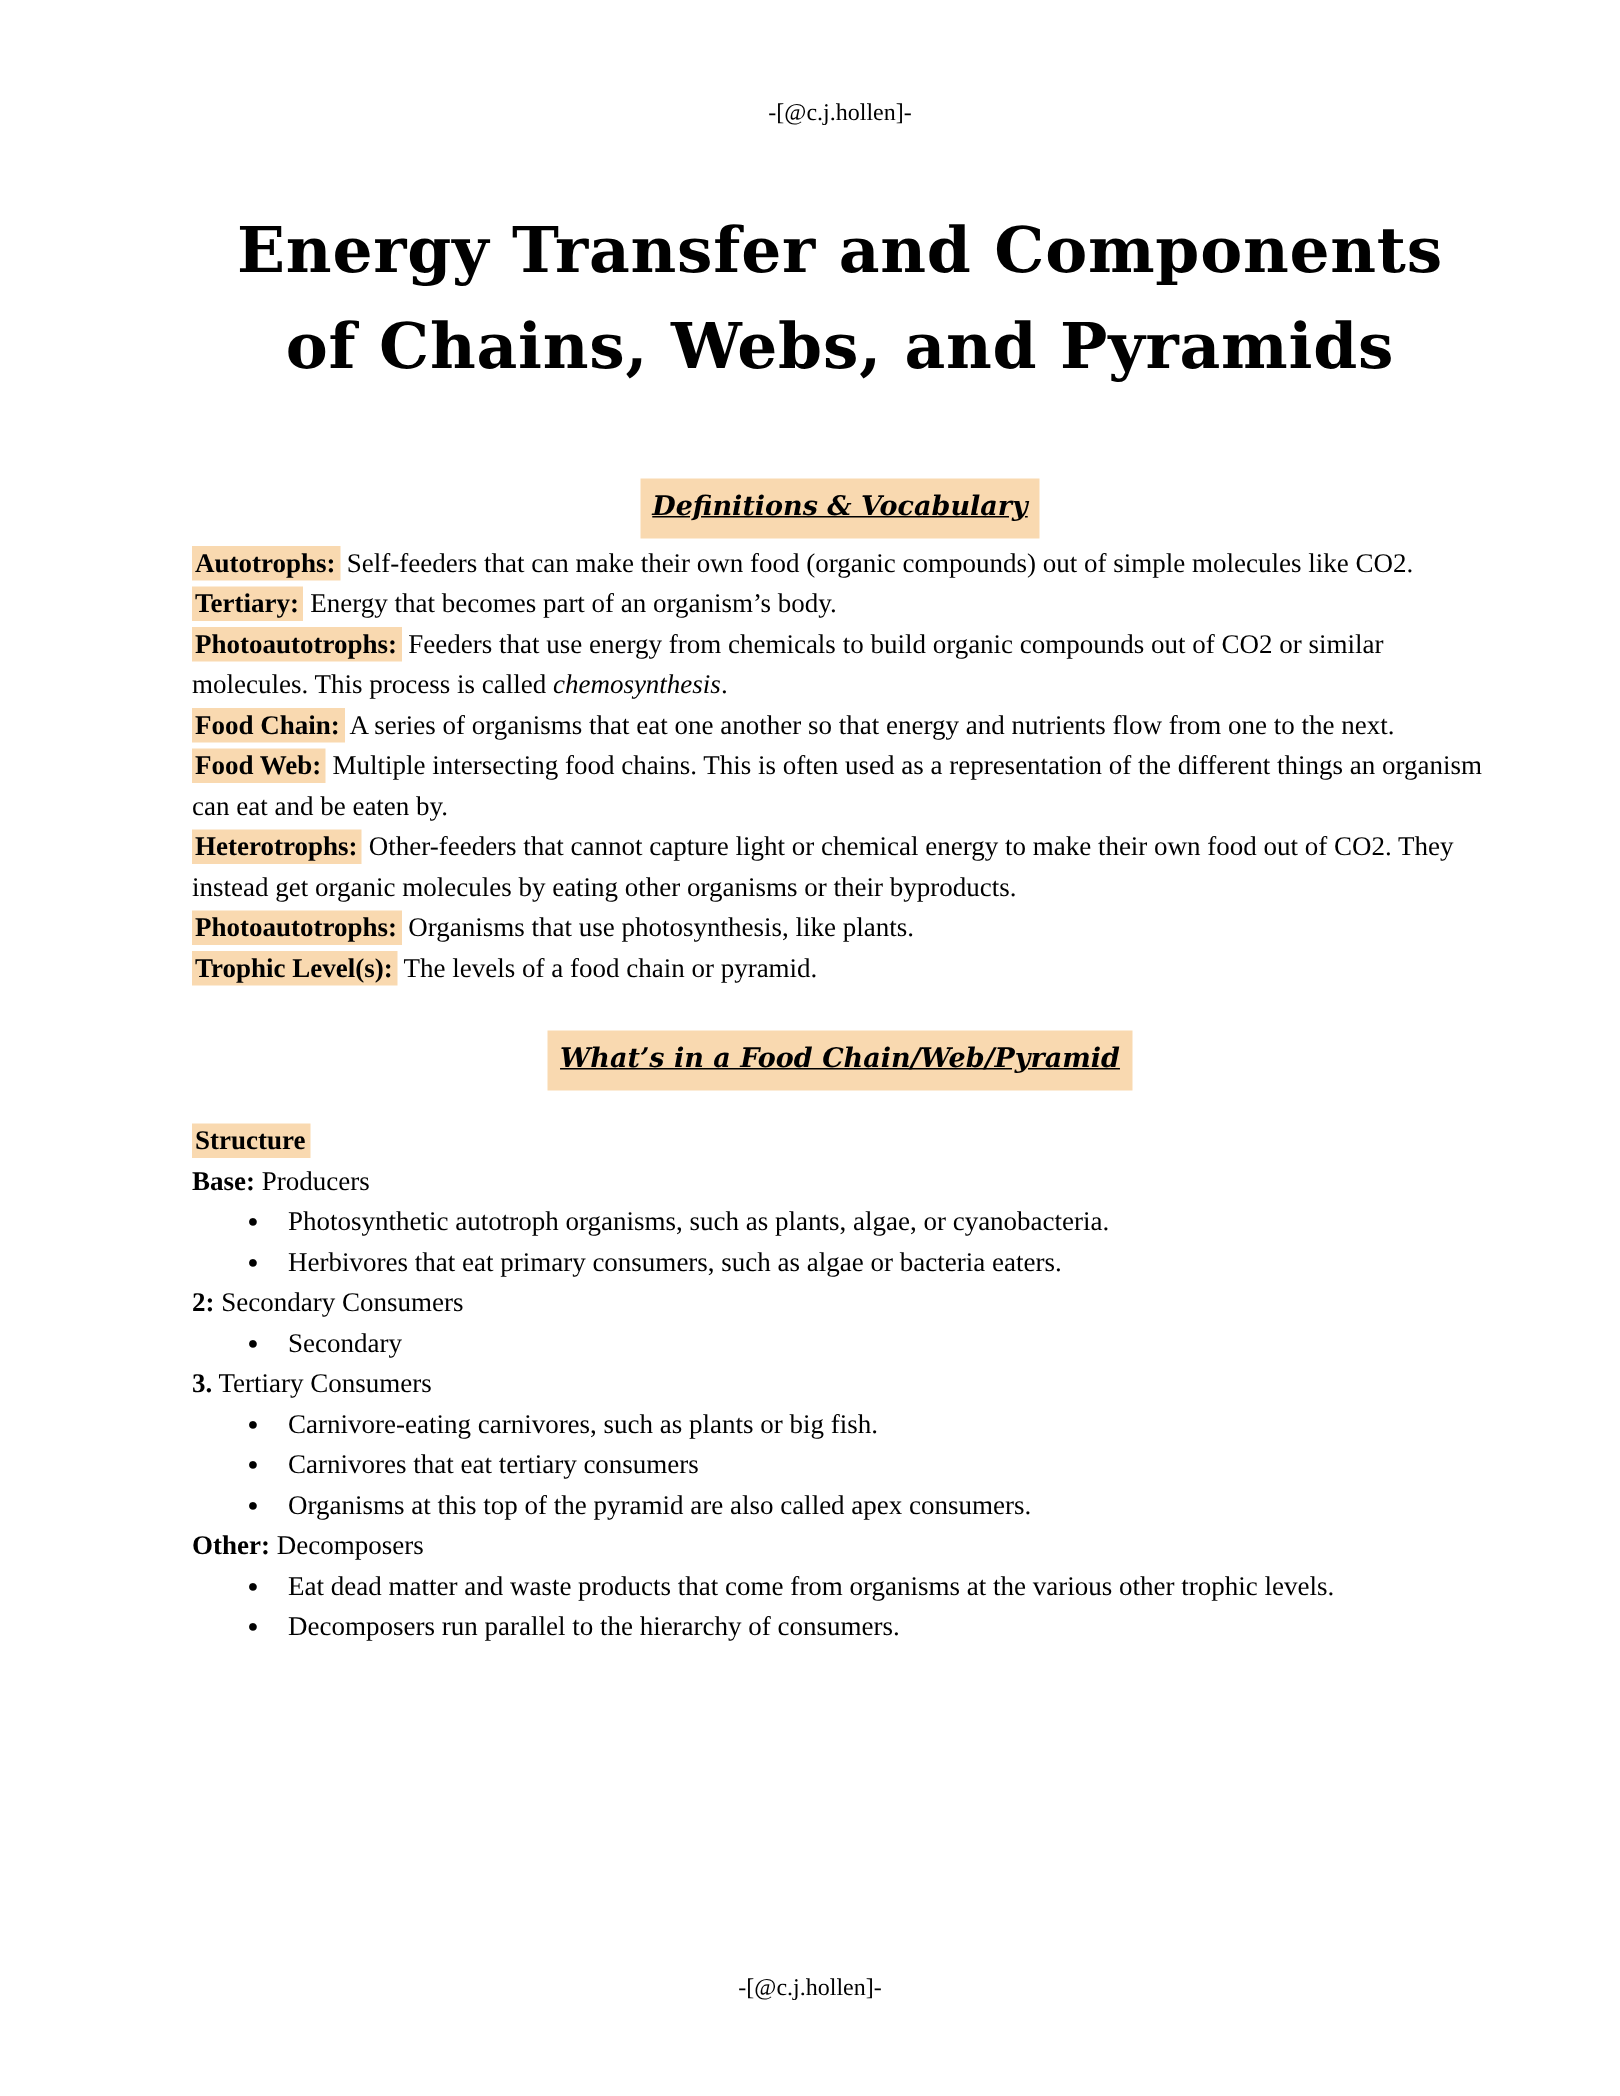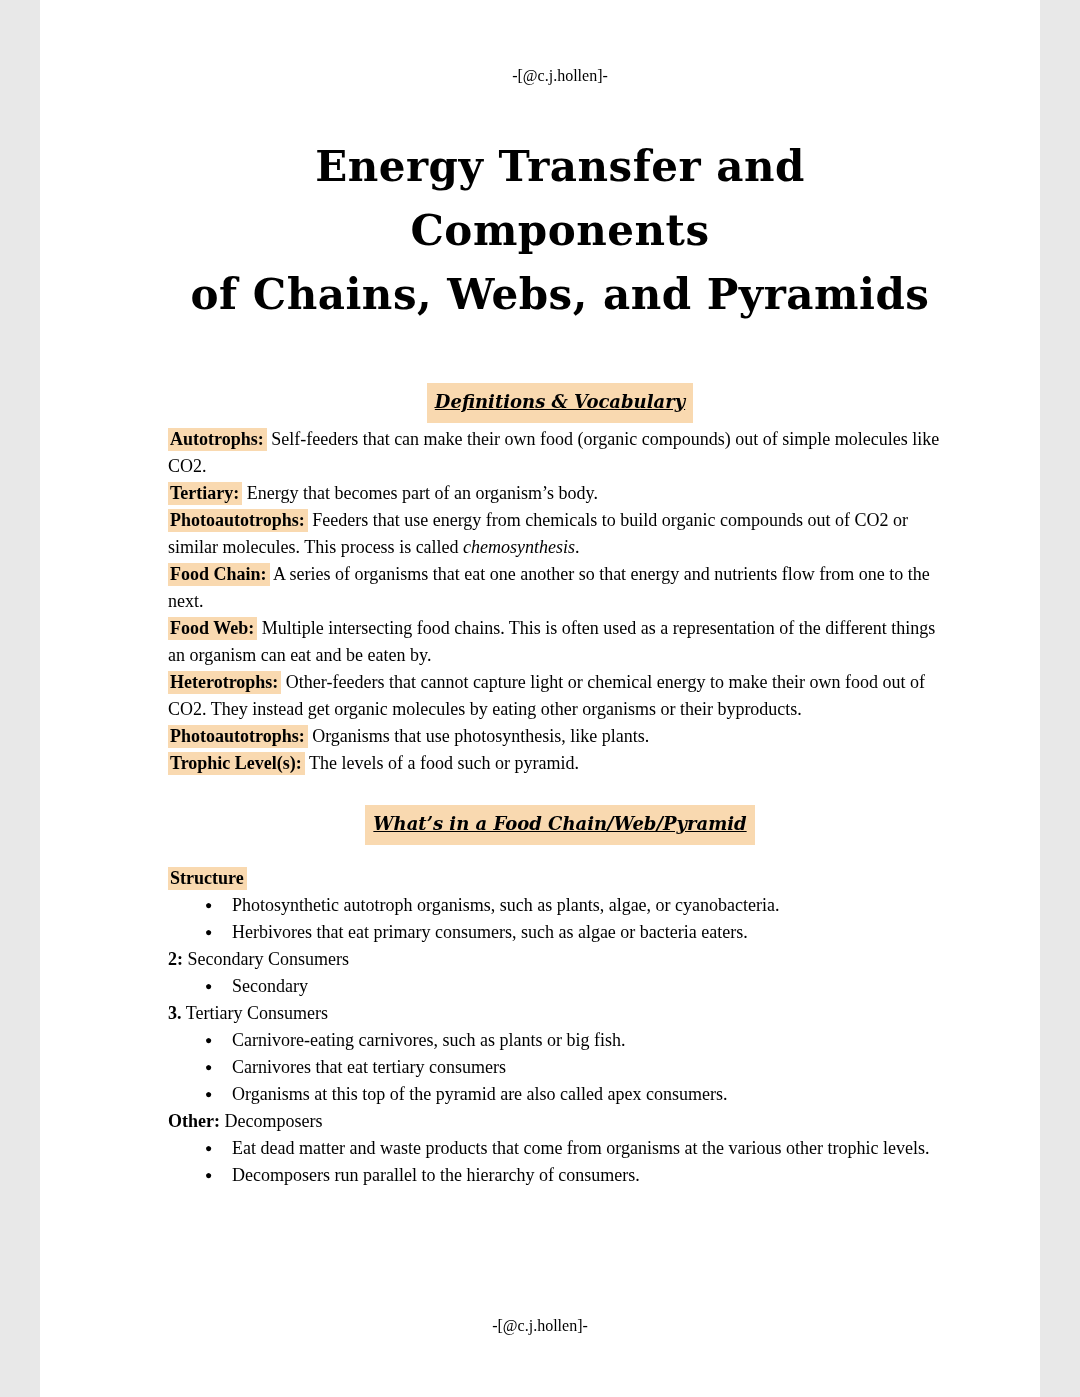--- a/index.html
+++ b/index.html
@@ -1,19 +1,19 @@
 <!DOCTYPE html>
 <html style="--hl: #f9d9b0;"><head>
 <meta charset="utf-8">
 <style>
   * { box-sizing: border-box; }
   html, body { margin: 0; padding: 0; background: #e8e8e8; }
   .page {
     position: relative;
-    width: 1000px;
+    width: 1080px;
     height: 1397px;
     margin: 0 auto;
     background: #ffffff;
     color: #000;
     font-family: "Liberation Serif", serif;
     font-size: 18px;
     line-height: 27px;
     padding: 62px 88px 0 128px;
   }
   .note { text-align: center; font-size: 16px; }
@@ -68,32 +68,33 @@
   </div>
 
   <div class="defs" id="definitions">
       <div class="def"><span class="hl term">Autotrophs:</span><span> Self-feeders that can make their own food (organic compounds) out of simple molecules like CO2.</span></div>
       <div class="def"><span class="hl term">Tertiary:</span><span> Energy that becomes part of an organism’s body.</span></div>
       <div class="def"><span class="hl term">Photoautotrophs:</span><span> Feeders that use energy from chemicals to build organic compounds out of CO2 or similar molecules. This process is called </span><span class="it">chemosynthesis</span><span>.</span></div>
       <div class="def"><span class="hl term">Food Chain:</span><span> A series of organisms that eat one another so that energy and nutrients flow from one to the next.</span></div>
       <div class="def"><span class="hl term">Food Web:</span><span> Multiple intersecting food chains. This is often used as a representation of the different things an organism can eat and be eaten by.</span></div>
       <div class="def"><span class="hl term">Heterotrophs:</span><span> Other-feeders that cannot capture light or chemical energy to make their own food out of CO2. They instead get organic molecules by eating other organisms or their byproducts.</span></div>
       <div class="def"><span class="hl term">Photoautotrophs:</span><span> Organisms that use photosynthesis, like plants.</span></div>
-      <div class="def"><span class="hl term">Trophic Level(s):</span><span> The levels of a food such or pyramid.</span></div>
+      <div class="def"><span class="hl term">Trophic Level(s):</span><span> The levels of a food chain or pyramid.</span></div>
     </div>
 
   <div class="heading-wrap second">
     <span class="section-heading">What’s in a Food Chain/Web/Pyramid</span>
   </div>
 
   <div class="structure-sub">
     <span class="hl term">Structure</span>
   </div>
 
   <div class="struct" id="structure">
+      <div class="struct-line"><span class="bold">Base:</span><span> Producers</span></div>
       <div class="bullet-row">
         <span class="bullet-dot">●</span>
         <span class="bullet-text">Photosynthetic autotroph organisms, such as plants, algae, or cyanobacteria.</span>
       </div>
       <div class="bullet-row">
         <span class="bullet-dot">●</span>
         <span class="bullet-text">Herbivores that eat primary consumers, such as algae or bacteria eaters.</span>
       </div>
       <div class="struct-line"><span class="bold">2:</span><span> Secondary Consumers</span></div>
       <div class="bullet-row">

